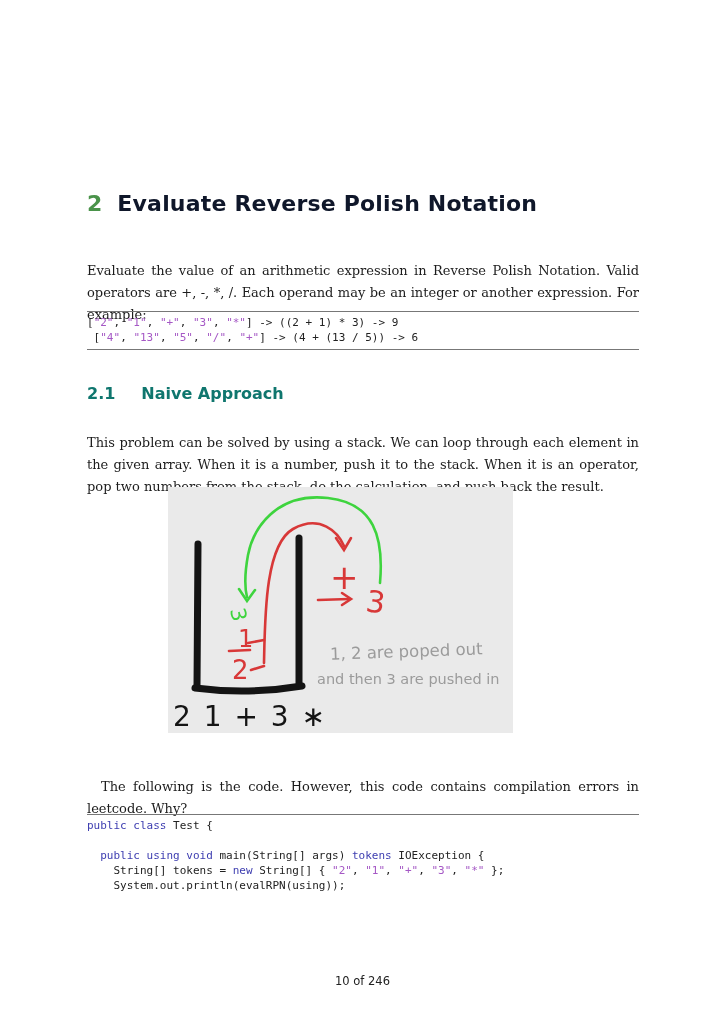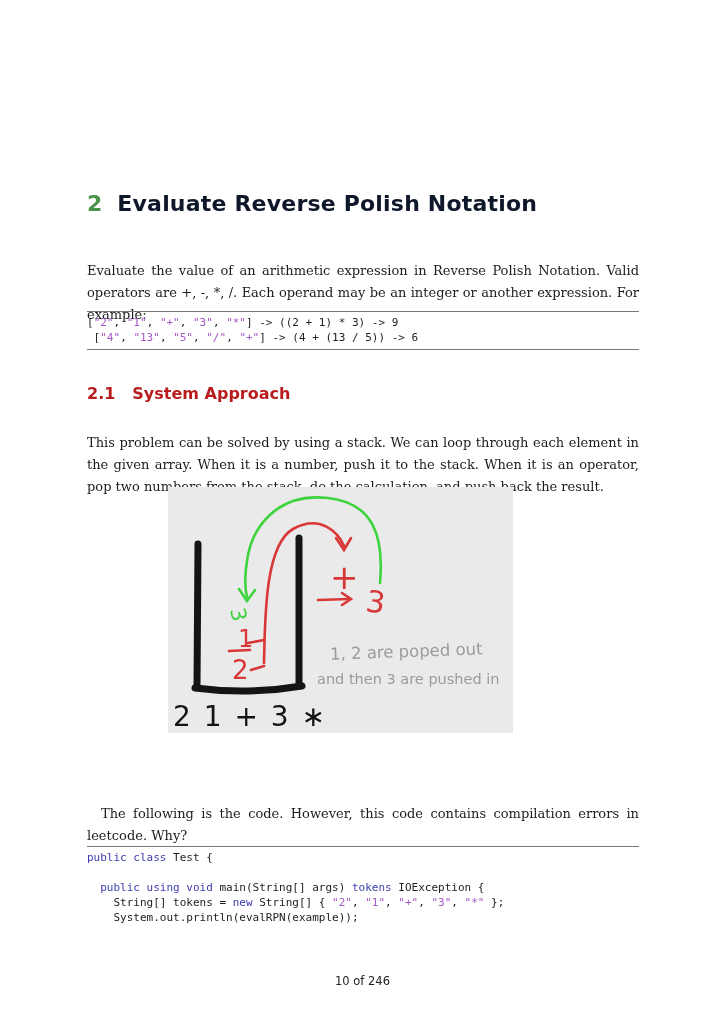--- a/index.html
+++ b/index.html
@@ -16,37 +16,37 @@
   }
   .chapter-number{color:#4a934a;}
   .chapter-text{color:#0f172a;letter-spacing:0.2px;}
 
   
   .para{
     left:87px;width:552px;font-size:13px;line-height:22px;text-align:justify;
   }
   .para-intro{top:247px;}
   .para-naive{top:419px;}
-  .para-note{top:790px;text-indent:14px;}
+  .para-note{top:763px;text-indent:14px;}
 
   
   .section-heading{
-    left:87px;top:384px;display:flex;gap:17px;
-    font-family:"DejaVu Sans", sans-serif;font-weight:bold;font-size:16px;color:#b91c1c;
+    left:87px;top:384px;display:flex;gap:26px;
+    font-family:"DejaVu Sans", sans-serif;font-weight:bold;font-size:16px;color:#0f766e;
   }
 
   
   .codeblock{
     left:87px;width:552px;
     font-family:"DejaVu Sans Mono", monospace;font-size:11px;line-height:15px;
     border-top:1px solid #777;
     padding-top:3px;
   }
   .codeblock1{top:311px;border-bottom:1px solid #777;padding-bottom:4px;}
-  .codeblock2{top:846px;height:80px;overflow:hidden;}
+  .codeblock2{top:814px;height:80px;overflow:hidden;}
   .code-line{white-space:pre;color:#222;}
   .tok-p{color:#222;}
   .tok-k{color:#3d3db0;}
   .tok-s{color:#a558c5;}
 
   
   .figure{left:168px;top:487px;width:345px;height:246px;}
   .fig-red{fill:#d83838;}
   .fig-red-stroke{stroke:#d83838;stroke-width:2.6;fill:none;stroke-linecap:round;}
   .fig-green-stroke{stroke:#3ed43e;stroke-width:2.6;fill:none;stroke-linecap:round;}
@@ -69,21 +69,21 @@
 
 <p class="abs para para-intro">Evaluate the value of an arithmetic expression in Reverse Polish Notation. Valid operators are +, -, *, /. Each operand may be an integer or another expression. For example:</p>
 
 <div class="abs codeblock codeblock1">
     <div class="code-line"><span class="tok-p">[</span><span class="tok-s">"2"</span><span class="tok-p">, </span><span class="tok-s">"1"</span><span class="tok-p">, </span><span class="tok-s">"+"</span><span class="tok-p">, </span><span class="tok-s">"3"</span><span class="tok-p">, </span><span class="tok-s">"*"</span><span class="tok-p">] -&gt; ((2 + 1) * 3) -&gt; 9</span></div>
     <div class="code-line"><span class="tok-p"> [</span><span class="tok-s">"4"</span><span class="tok-p">, </span><span class="tok-s">"13"</span><span class="tok-p">, </span><span class="tok-s">"5"</span><span class="tok-p">, </span><span class="tok-s">"/"</span><span class="tok-p">, </span><span class="tok-s">"+"</span><span class="tok-p">] -&gt; (4 + (13 / 5)) -&gt; 6</span></div>
   </div>
 
 <div class="abs section-heading">
   <span>2.1</span>
-  <span>System Approach</span>
+  <span>Naive Approach</span>
 </div>
 
 <p class="abs para para-naive">This problem can be solved by using a stack. We can loop through each element in the given array. When it is a number, push it to the stack. When it is an operator, pop two numbers from the stack, do the calculation, and push back the result.</p>
 
 <div class="abs figure">
   <svg width="345" height="246" viewBox="0 0 345 246">
     <rect x="0" y="0" width="345" height="246" fill="#eaeaea"></rect>
 
     <g>
       <path class="fig-black-stroke" d="M30,57 L29,199"></path>
@@ -122,16 +122,16 @@
   </svg>
 </div>
 
 <p class="abs para para-note">The following is the code. However, this code contains compilation errors in leetcode. Why?</p>
 
 <div class="abs codeblock codeblock2">
     <div class="code-line"><span class="tok-k">public class</span><span class="tok-p"> Test {</span></div>
     <div class="code-line">&nbsp;</div>
     <div class="code-line"><span class="tok-p">  </span><span class="tok-k">public using void</span><span class="tok-p"> main(String[] args) </span><span class="tok-k">tokens</span><span class="tok-p"> IOException {</span></div>
     <div class="code-line"><span class="tok-p">    String[] tokens = </span><span class="tok-k">new</span><span class="tok-p"> String[] { </span><span class="tok-s">"2"</span><span class="tok-p">, </span><span class="tok-s">"1"</span><span class="tok-p">, </span><span class="tok-s">"+"</span><span class="tok-p">, </span><span class="tok-s">"3"</span><span class="tok-p">, </span><span class="tok-s">"*"</span><span class="tok-p"> };</span></div>
-    <div class="code-line"><span class="tok-p">    System.out.println(evalRPN(example));</span></div>
+    <div class="code-line"><span class="tok-p">    System.out.println(evalRPN(using));</span></div>
   </div>
 
 <div class="abs footer">10 of 246</div>
 
 </body></html>

